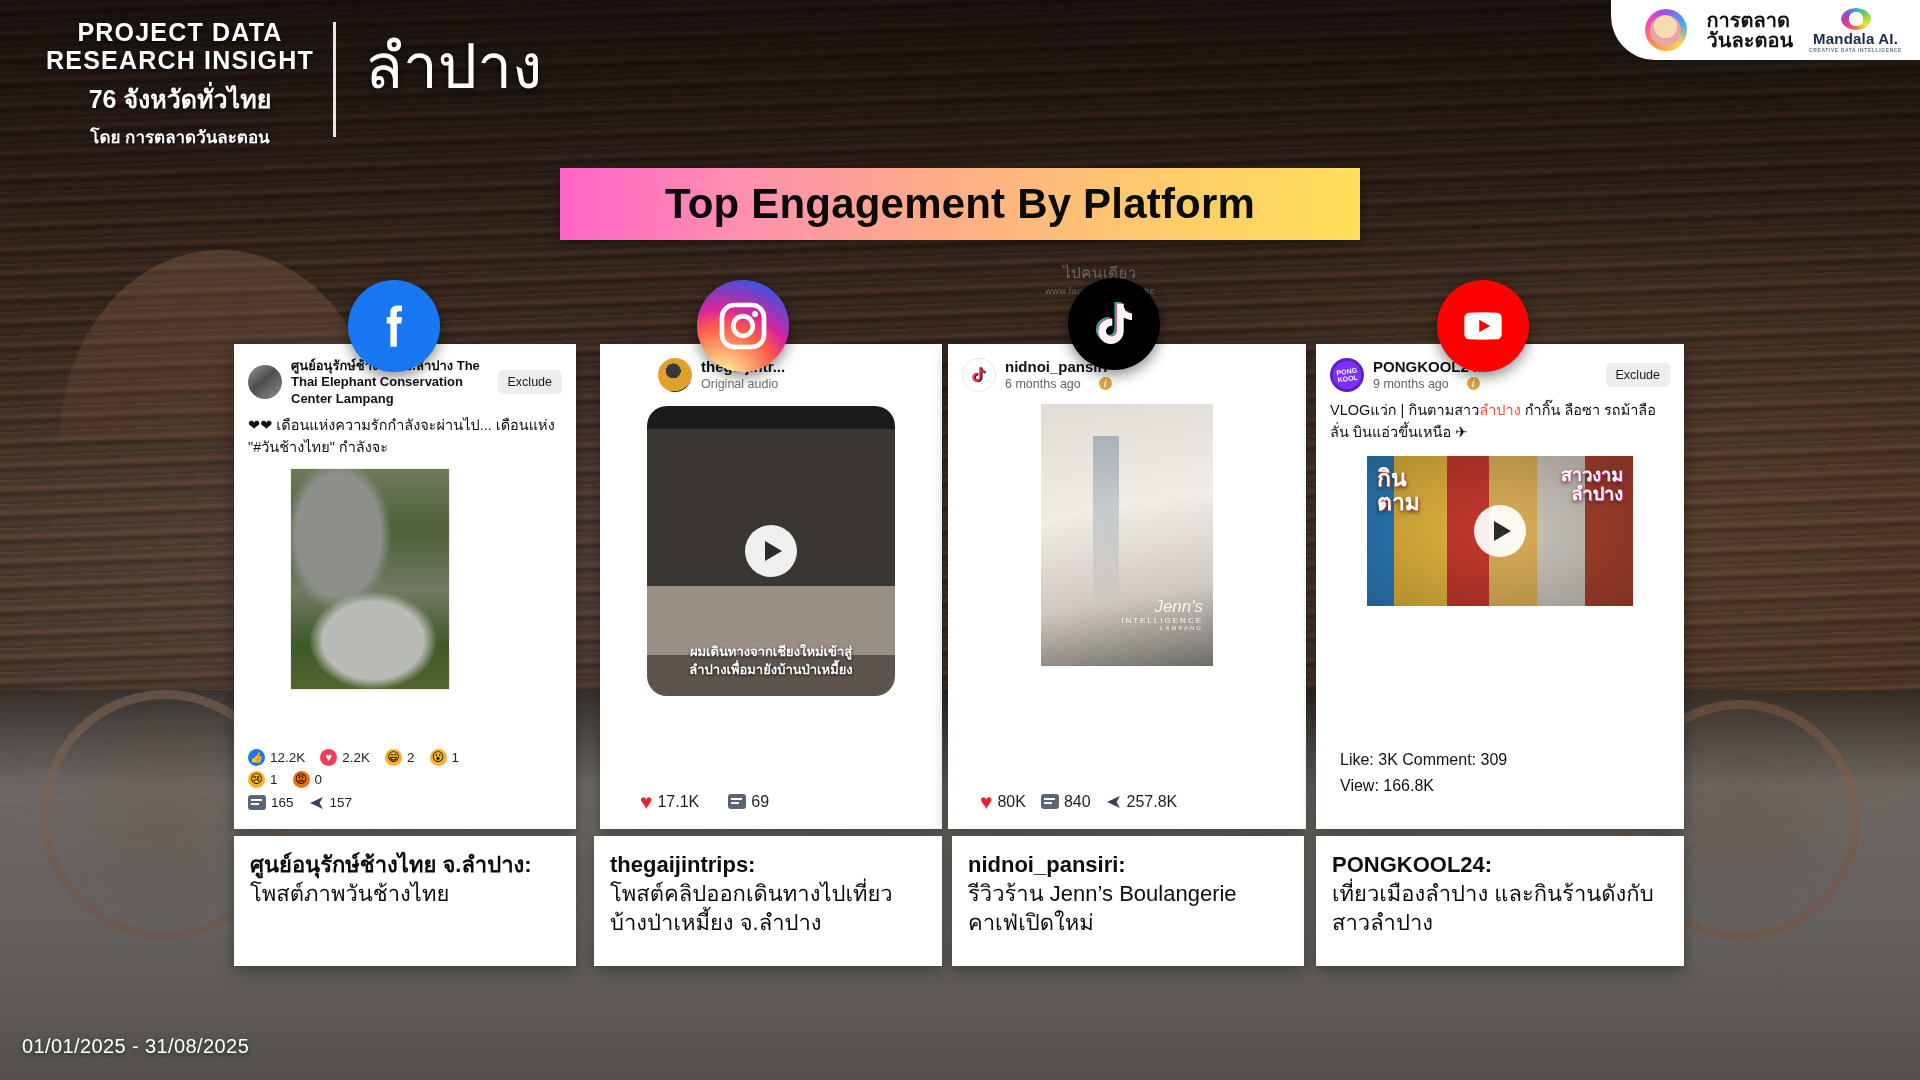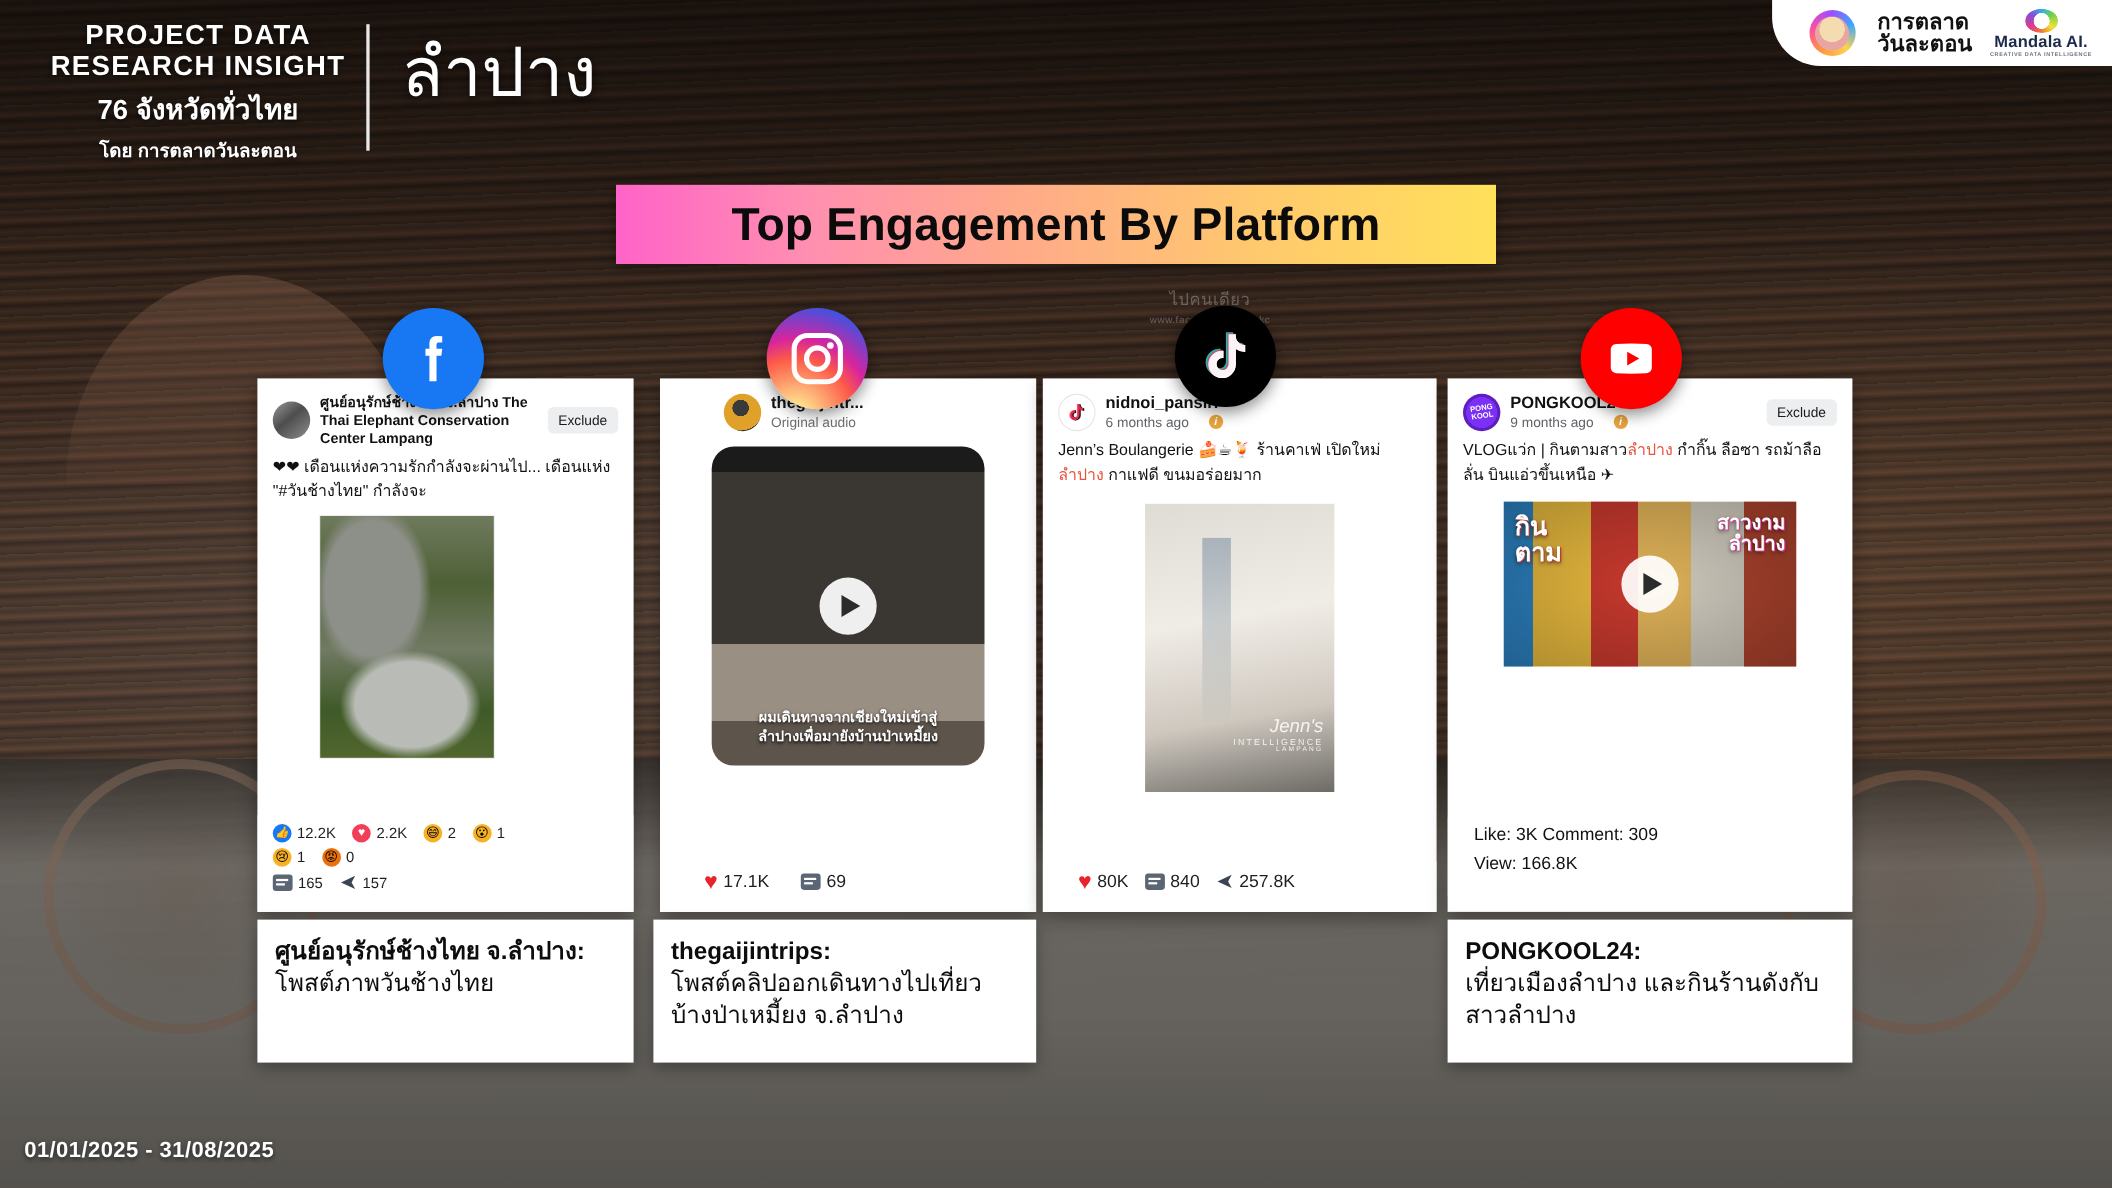--- a/index.html
+++ b/index.html
@@ -226,21 +226,21 @@
   #caption-0 { left: 234px; width: 342px; height: 130px; }
   #caption-1 { left: 594px; width: 348px; height: 130px; }
   #caption-2 { left: 952px; width: 352px; height: 130px; }
   #caption-3 { left: 1316px; width: 368px; height: 130px; }
   .caption-body { font-size: 22px; line-height: 1.32; color: #0d0d0d; }
   .caption-body b { font-weight: 800; }
 
   
   #footer-date {
     position: absolute; left: 22px; top: 1035px;
-    color: #fff; font-size: 20px; font-weight: 700; letter-spacing: .4px;
+    color: #fff; font-size: 20px; font-weight: 400; letter-spacing: .4px;
     text-shadow: 0 2px 5px rgba(0,0,0,.6);
   }
 </style>
 </head>
 <body>
 
 <div id="bg"></div>
 <div id="bg-floor"></div>
 <div class="deco" id="deco-umbrella"></div>
 <div class="deco" id="deco-wheel-l"></div>
@@ -400,23 +400,20 @@
         </svg>
       </div>
       <div class="head-text">
         <div class="acct-name tt">nidnoi_pansiri</div>
         <div class="acct-sub gray">
           <span>6 months ago</span>
           <i class="info-dot">i</i>
         </div>
       </div>
     </div>
-    <div class="post-text">
-      <span>Jenn’s Boulangerie 🍰☕🍹 ร้านคาเฟ่ เปิดใหม่</span><span class="hl">ลำปาง</span><span> กาแฟดี ขนมอร่อยมาก</span>
-    </div>
     <div class="media media-tt">
       <div style="position:absolute;right:10px;bottom:34px;text-align:right;color:rgba(255,255,255,.85);line-height:1.15;">
         <div style="font-size:17px;font-style:italic;">Jenn's</div>
         <div style="font-size:8px;letter-spacing:2px;">INTELLIGENCE</div>
         <div style="font-size:6px;letter-spacing:2px;">LAMPANG</div>
       </div>
     </div>
     <div class="stats" style="padding-left:32px;">
       <div class="stat-line">
         <span class="stat-item">
@@ -469,20 +466,25 @@
   <div class="caption" id="caption-0">
     <div class="caption-body">
       <b>ศูนย์อนุรักษ์ช้างไทย จ.ลำปาง:</b><span> โพสต์ภาพวันช้างไทย</span>
     </div>
   </div>
   <div class="caption" id="caption-1">
     <div class="caption-body">
       <b>thegaijintrips:</b><br><span>โพสต์คลิปออกเดินทางไปเที่ยวบ้างป่าเหมี้ยง จ.ลำปาง</span>
     </div>
   </div>
+  <div class="caption" id="caption-2">
+    <div class="caption-body">
+      <b>nidnoi_pansiri:</b><br><span>รีวิวร้าน Jenn’s Boulangerie คาเฟ่เปิดใหม่</span>
+    </div>
+  </div>
   <div class="caption" id="caption-3">
     <div class="caption-body">
       <b>PONGKOOL24:</b><br><span>เที่ยวเมืองลำปาง และกินร้านดังกับสาวลำปาง</span>
     </div>
   </div>
 </div>
 
 <div id="footer-date">01/01/2025 - 31/08/2025</div>
 
 </body></html>

